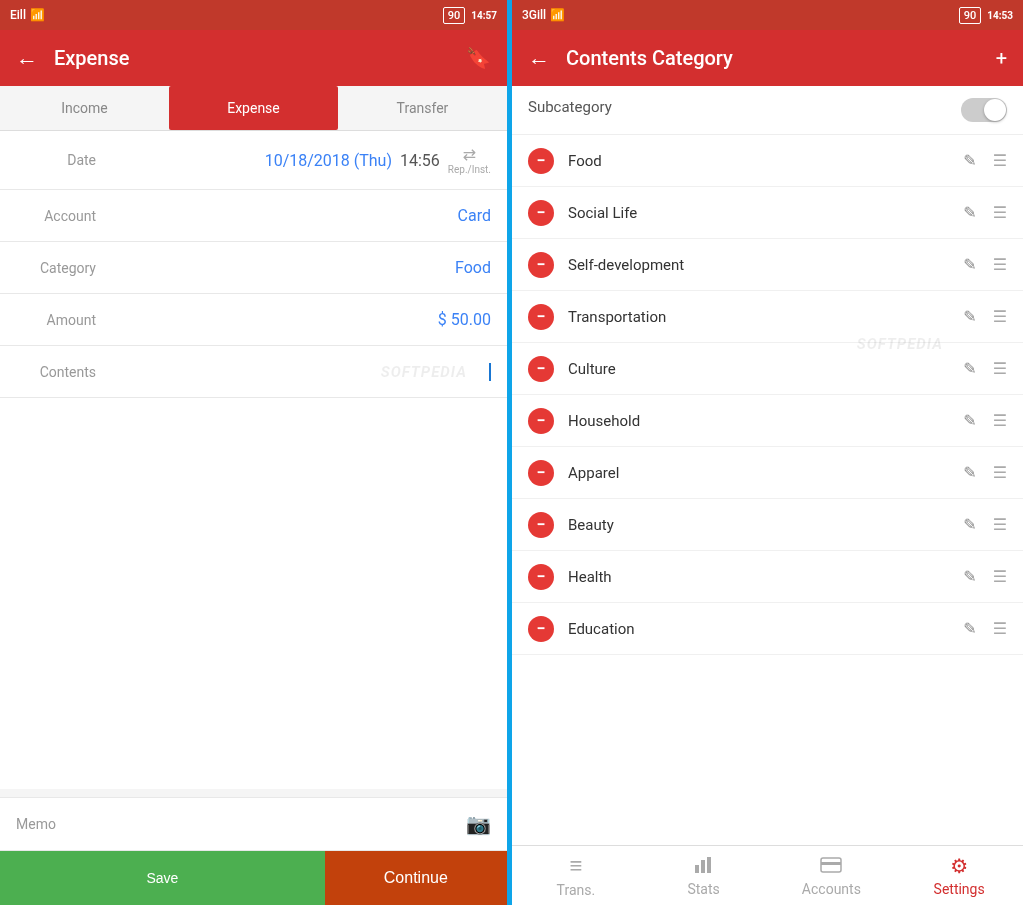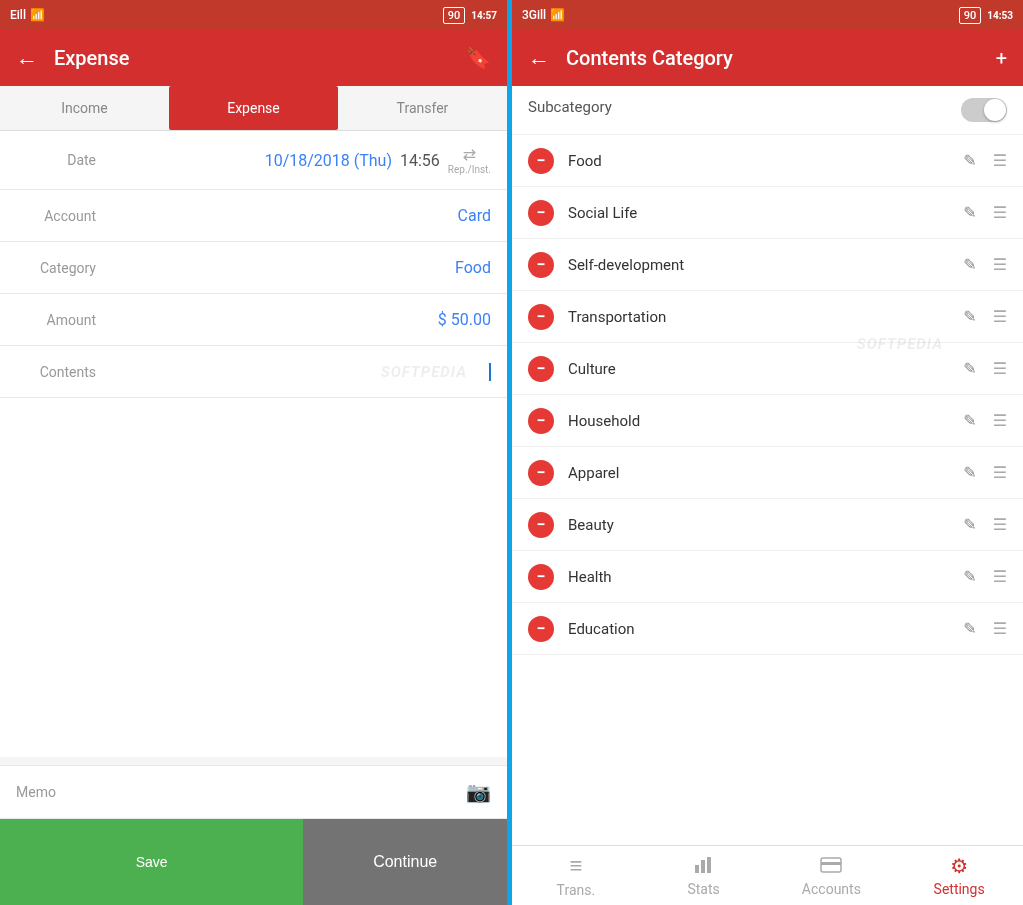--- a/index.html
+++ b/index.html
@@ -182,24 +182,24 @@
       flex: 2;
       background: #4caf50;
       color: white;
       border: none;
       padding: 16px;
       font-size: 14px;
       cursor: pointer;
     }
     .btn-continue {
       flex: 1;
-      background: #737373;
+      background: #c2410c;
       color: white;
       border: none;
-      padding: 34px;
+      padding: 18px;
       font-size: 16px;
       cursor: pointer;
     }
 
     
     .subcategory-row {
       display: flex;
       padding: 12px 16px;
       border-bottom: 1px solid #eee;
     }

